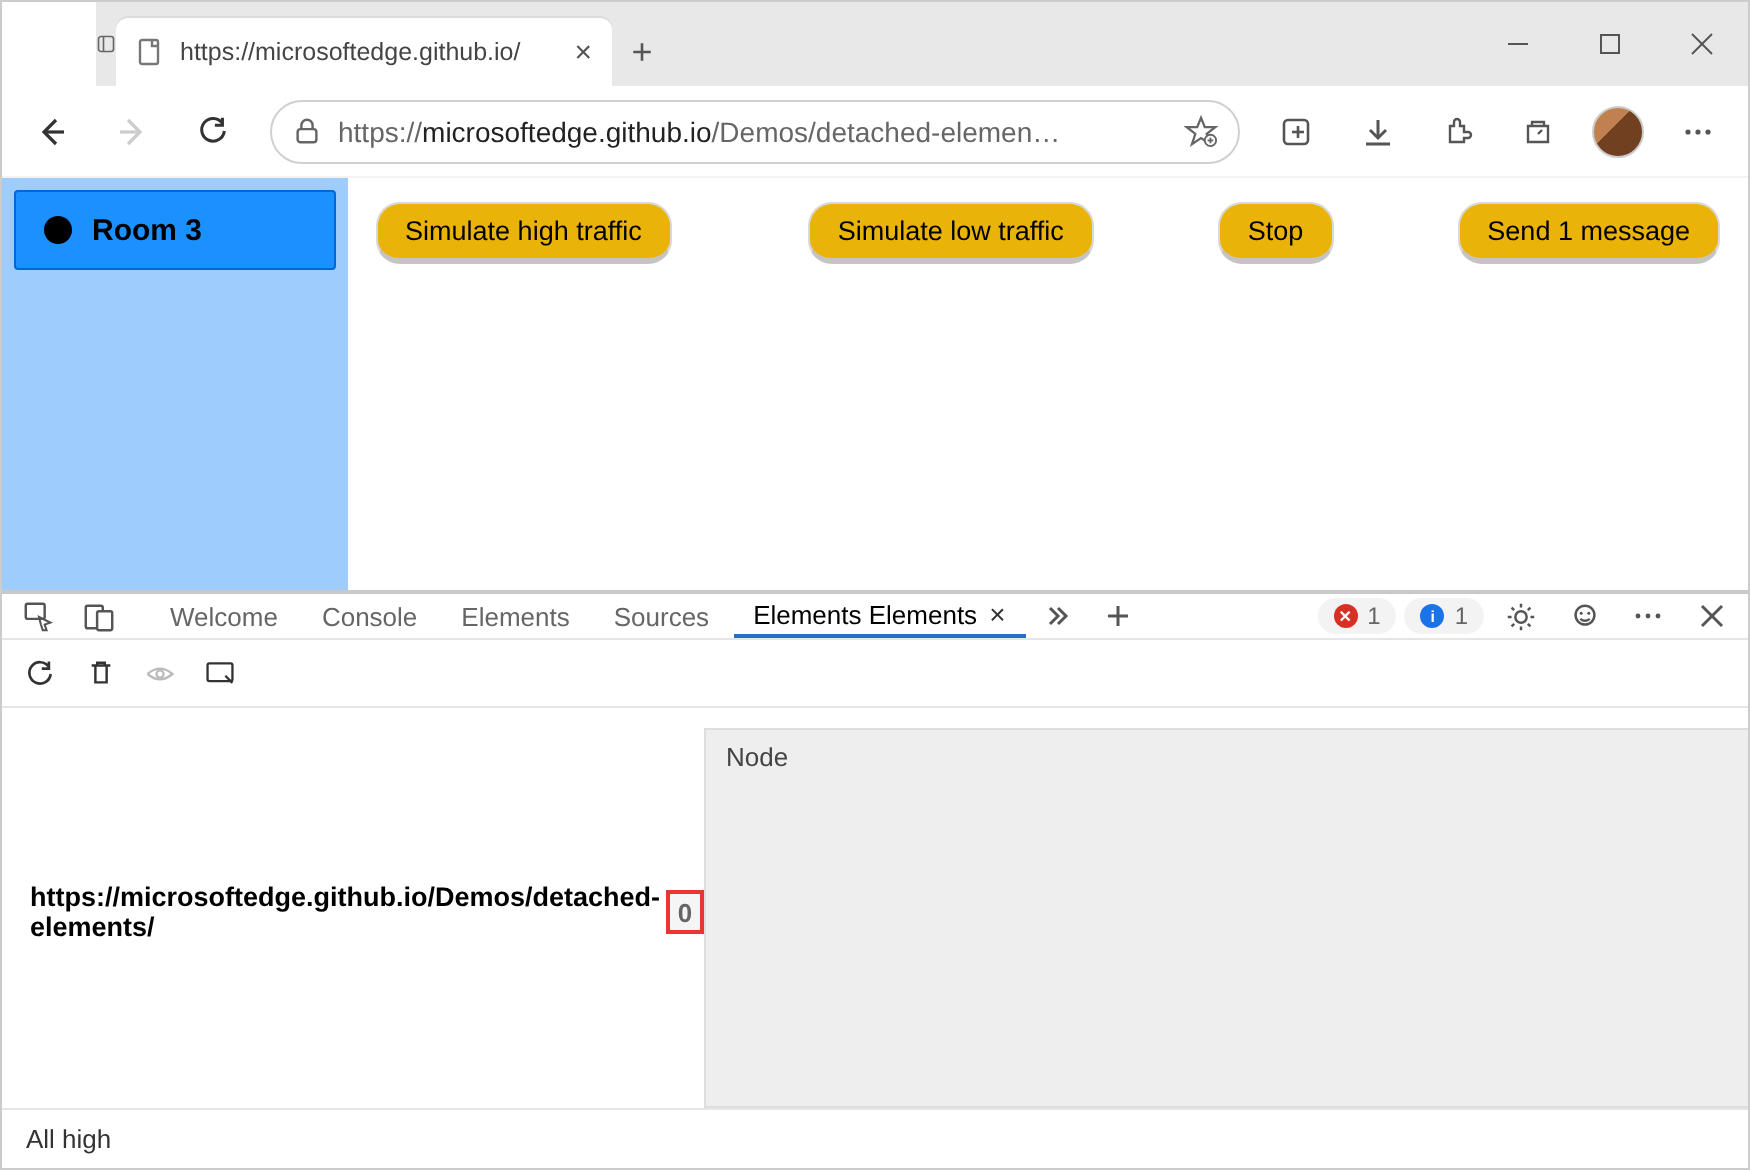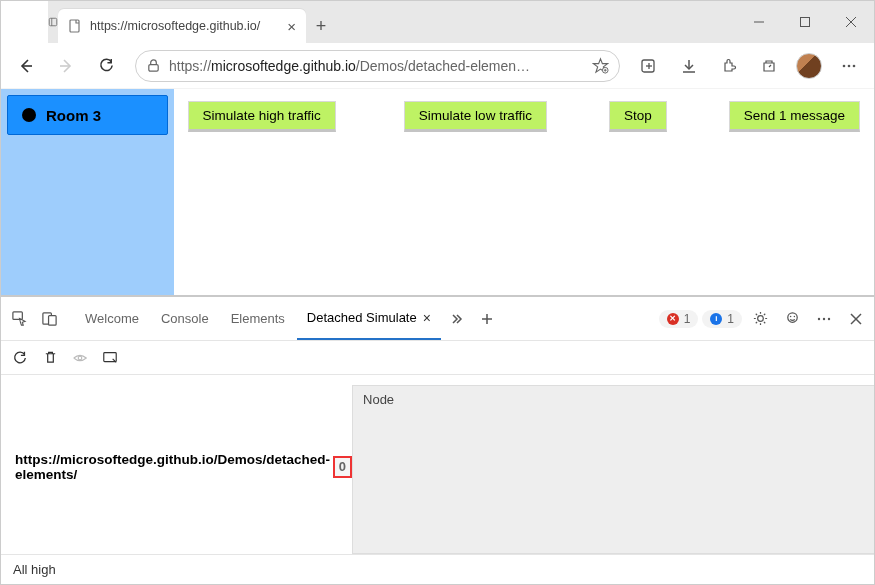--- a/index.html
+++ b/index.html
@@ -20,23 +20,23 @@
   .addressbar { flex:1; height:32px; border:1px solid #d0d0d0; border-radius:16px; display:flex; align-items:center; padding:0 10px; gap:8px; font-size:14px; color:#333; margin: 0 6px;}
   .addressbar .urltext { flex:1; white-space:nowrap; overflow:hidden; text-overflow:ellipsis; color:#666;}
   .addressbar .urlhost { color:#222;}
   .avatar { width:26px; height:26px; border-radius:50%; background: linear-gradient(135deg,#c08050 40%,#704020 40%); border:1px solid #ccc;}
   .content { flex:0 0 206px; display:flex; background:#fff;}
   .sidebar { width:250px; background:#9ecdfc; height:100%; padding:6px;}
   .roomcard { background:#1b90ff; border:1px solid #0068d6; border-radius:2px; height:40px; display:flex; align-items:center; gap:10px; padding:0 14px; font-weight:600; font-size:15px; color:#000;}
   .roomdot { width:14px; height:14px; background:#000; border-radius:50%;}
   .pagebody { flex:1; padding:12px 14px; display:flex; gap:0; flex-wrap:wrap; align-content:flex-start;}
   .btnrow { display:flex; width:100%; justify-content:flex-start; gap:0;}
-  .pagebtn { background:#bef264; border:1px solid #d8d8d8; border-bottom:3px solid #c4c4c4; border-radius:0; padding:6px 14px; font-size:13.5px; color:#000; cursor:default; white-space:nowrap;}
+  .pagebtn { background:#eab308; border:1px solid #d8d8d8; border-bottom:3px solid #c4c4c4; border-radius:12px; padding:6px 14px; font-size:13.5px; color:#000; cursor:default; white-space:nowrap;}
   .devtools { flex:1; display:flex; flex-direction:column; border-top:2px solid #c9c9c9; background:#fff; min-height:0;}
-  .dt-tabbar { height:44px; display:flex; align-items:center; padding:0 4px; gap:2px; border-bottom:1px solid #e5e5e5; font-size:13px; color:#666;}
+  .dt-tabbar { height:23px; display:flex; align-items:center; padding:0 4px; gap:2px; border-bottom:1px solid #e5e5e5; font-size:13px; color:#666;}
   .dt-iconbtn { width:28px; height:28px; display:flex; align-items:center; justify-content:center; color:#555;}
   .dt-tab { padding:0 10px; height:100%; display:flex; align-items:center; gap:6px;}
   .dt-tab.active { color:#000; border-bottom:2px solid #2472c8; background:#fff;}
   .dt-tab.active .close{ font-size:14px; color:#333;}
   .dt-right { margin-left:auto; display:flex; align-items:center; gap:4px;}
   .pill { display:flex; align-items:center; gap:5px; padding:2px 8px; border-radius:10px; font-size:12px; background:#f3f3f3;}
   .pill .dot { width:12px; height:12px; border-radius:50%; display:flex; align-items:center; justify-content:center; color:#fff; font-size:8px; font-weight:bold;}
   .pill.err .dot{ background:#d93025;}
   .pill.info .dot{ background:#1a73e8;}
   .dt-toolbar2 { height:34px; display:flex; align-items:center; padding:0 8px; gap:8px; border-bottom:1px solid #e5e5e5; font-size:13px; color:#333;}
@@ -200,22 +200,23 @@
     <div class="dt-iconbtn">
         <svg width="17" height="17" viewBox="0 0 18 18">
           <rect x="2" y="3" width="9" height="12" rx="1" fill="none" stroke="#555" stroke-width="1.3"></rect>
           <rect x="8" y="6" width="8" height="10" rx="1" fill="#fff" stroke="#555" stroke-width="1.3"></rect>
         </svg>
       </div>
     <div style="width:8px"></div>
     <div class="dt-tab">Welcome</div>
     <div class="dt-tab">Console</div>
     <div class="dt-tab">Elements</div>
+    <div class="dt-tab">Sources</div>
     <div class="dt-tab active">
-        <span>Detached Simulate</span>
+        <span>Elements Elements</span>
         <span class="close">×</span>
       </div>
     <div class="dt-iconbtn">
         <svg width="14" height="14" viewBox="0 0 14 14">
           <path d="M3 3 L7 7 L3 11 M7 3 L11 7 L7 11" fill="none" stroke="#555" stroke-width="1.5"></path>
         </svg>
       </div>
     <div class="dt-iconbtn">
         <svg width="14" height="14">
           <line x1="7" y1="2" x2="7" y2="12" stroke="#555" stroke-width="1.5"></line>

